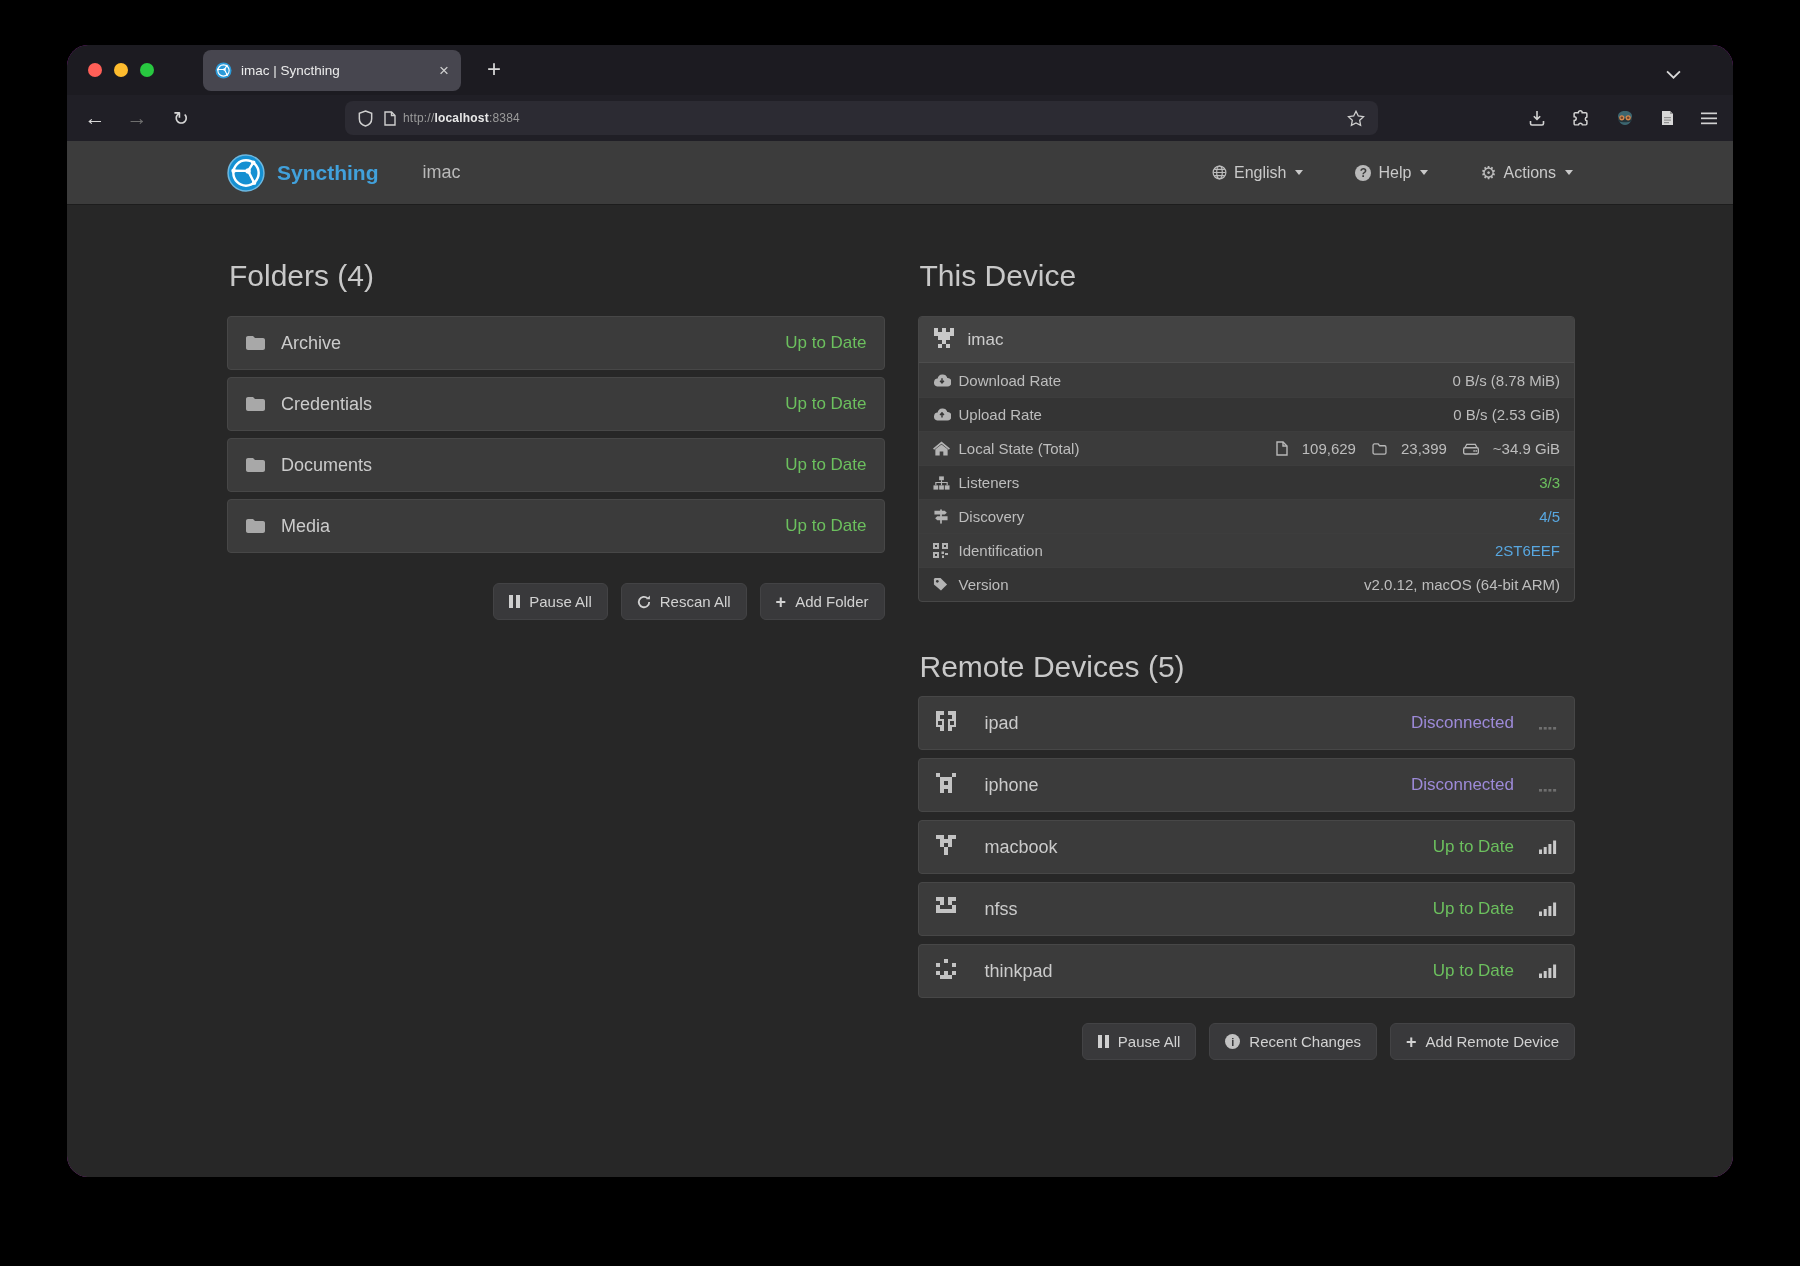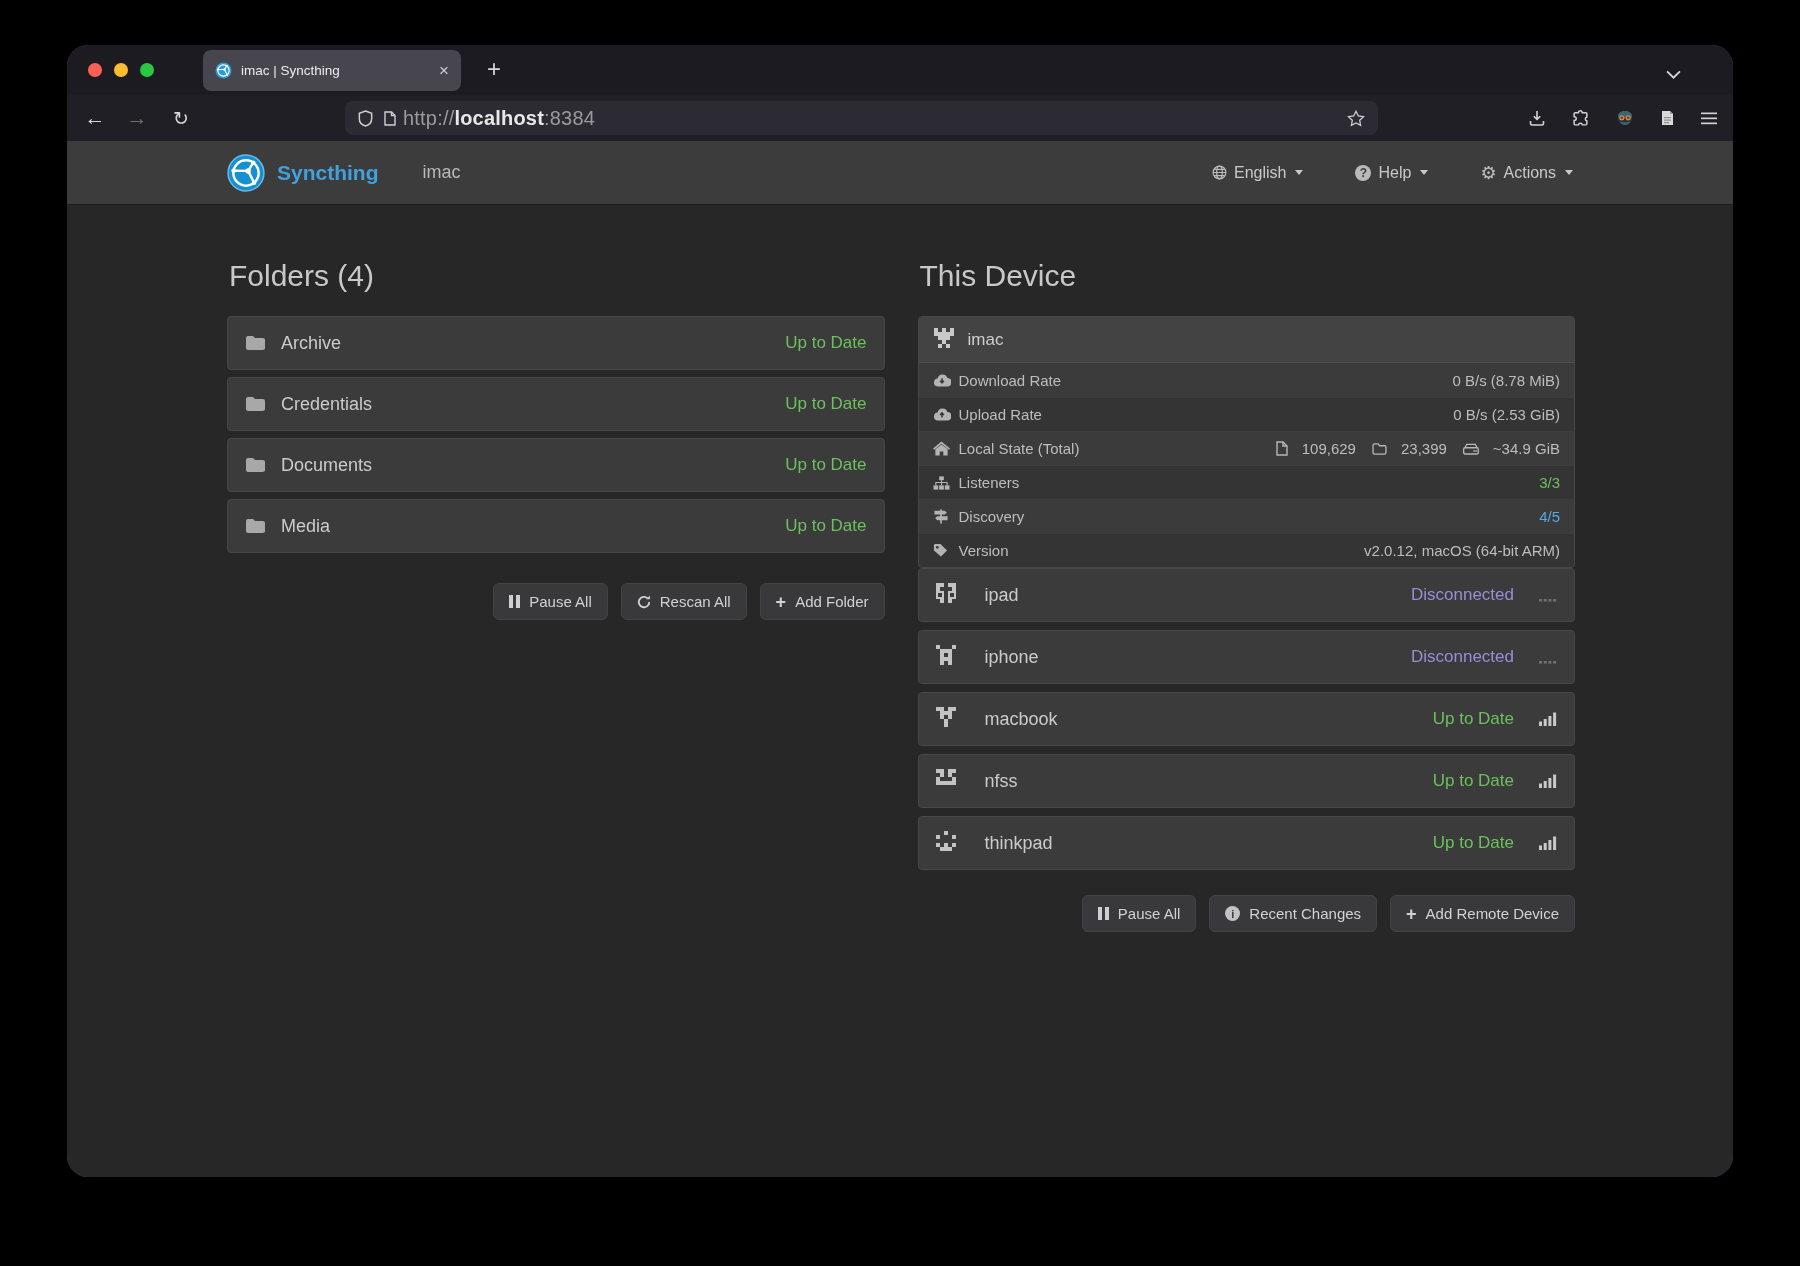--- a/index.html
+++ b/index.html
@@ -25,21 +25,21 @@
   .tablist { position:absolute; right:52px; top:20px; }
 
   
   .toolbar { position:relative; height:46px; background:#201f26; }
   .navbtn { position:absolute; top:10px; width:26px; height:26px; display:flex; align-items:center;
             justify-content:center; font-size:21px; color:#d6d6d6; }
   .navbtn.back{left:15px;} .navbtn.fwd{left:57px; color:#6e6e6e;} .navbtn.reload{left:101px; font-size:19px;}
   .urlbar { position:absolute; left:278px; top:6px; width:1033px; height:34px; background:#2c2b33;
             border-radius:8px; display:flex; align-items:center; padding:0 13px; }
   .url-ic { display:flex; align-items:center; margin-right:11px; }
-  .url-text { font-size:20px; color:#9b9b9b; margin-left:7px; letter-spacing:.2px; }
+  .url-text { font-size:12px; color:#9b9b9b; margin-left:7px; letter-spacing:.2px; }
   .url-text b { color:#e8e8e8; font-weight:bold; }
   .url-star { margin-left:auto; display:flex; align-items:center; }
   .tool-icons { position:absolute; right:16px; top:0; height:46px; display:flex; align-items:center; gap:27px; }
   .tool-icons > span { display:flex; align-items:center; }
 
   
   .navbar { height:64px; background:#3c3c3c; border-bottom:1px solid #1d1d1d;
             display:flex; align-items:center; padding:0 160px; }
   .brand { display:flex; align-items:center; }
   .brand-name { color:#41a1dc; font-size:21px; font-weight:bold; margin-left:12px; }
@@ -409,33 +409,55 @@
                   <rect x="7.6" y="0" width="1.8" height="15" fill="#b3b3b3"></rect>
                   <path d="M1.5 1.3h11l2.2 2.1-2.2 2.1h-11z" fill="#b3b3b3"></path>
                   <path d="M15.5 7.3h-11L2.3 9.4l2.2 2.1h11z" fill="#b3b3b3"></path>
                 </svg>
             </span>
             <span>Discovery</span>
             <span class="svalue blue">4/5</span>
           </div>
 
 
+          <div class="stat-row stripe">
+            <span class="sicon">
+              <svg width="15" height="15" viewBox="0 0 15 15">
+                  <g fill="#b3b3b3">
+                    <rect x="0" y="0" width="6" height="6"></rect>
+                    <rect x="9" y="0" width="6" height="6"></rect>
+                    <rect x="0" y="9" width="6" height="6"></rect>
+                    <rect x="8.5" y="8.5" width="2.5" height="2.5"></rect>
+                    <rect x="12" y="10" width="3" height="2"></rect>
+                    <rect x="9" y="12.5" width="2" height="2.5"></rect>
+                  </g>
+                  <g fill="#353535">
+                    <rect x="2" y="2" width="2" height="2"></rect>
+                    <rect x="11" y="2" width="2" height="2"></rect>
+                    <rect x="2" y="11" width="2" height="2"></rect>
+                  </g>
+                </svg>
+            </span>
+            <span>Identification</span>
+            <a class="svalue blue id-link" href="#">2ST6EEF</a>
+          </div>
 
           <div class="stat-row">
             <span class="sicon">
               <svg width="15" height="15" viewBox="0 0 16 16">
                   <path d="M1 8V2.5C1 1.7 1.7 1 2.5 1H8l7 7-6.5 6.5z" fill="#b3b3b3"></path>
                   <circle cx="4.6" cy="4.6" r="1.4" fill="#353535"></circle>
                 </svg>
             </span>
             <span>Version</span>
             <span class="svalue">v2.0.12, macOS (64-bit ARM)</span>
           </div>
         </div>
 
+        <div class="section-title remote">Remote Devices (5)</div>
 
         <div class="device-list">
           <div class="item-row">
             <span>
               <svg width="20" height="20" viewBox="0 0 20 20">
                   <g fill="#c3c3c3">
                     <rect x="0" y="0" width="8" height="4"></rect>
                     <rect x="12" y="0" width="8" height="4"></rect>
                     <rect x="0" y="4" width="4" height="4"></rect>
                     <rect x="16" y="4" width="4" height="4"></rect>

